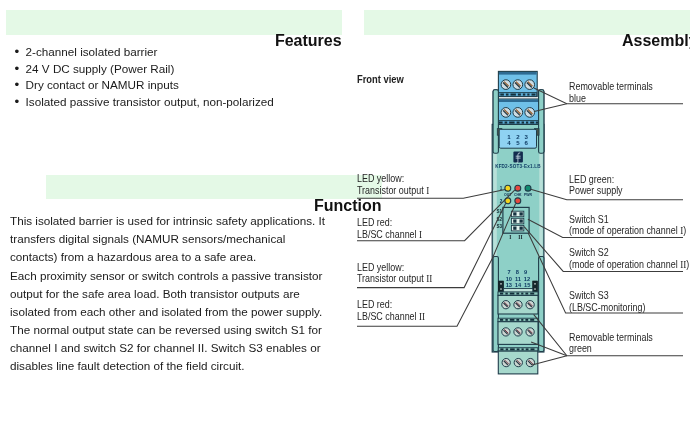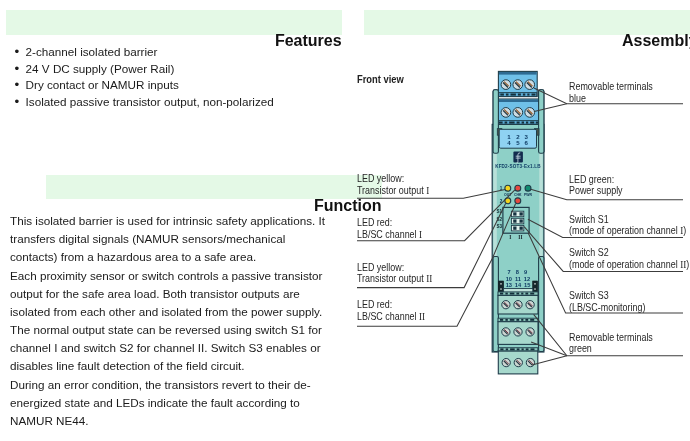--- a/index.html
+++ b/index.html
@@ -31,23 +31,20 @@
   <div class="abs" id="paras" style="left:10px;top:212px;font-size:11.7px;line-height:18px;width:340px;">
     <p>This isolated barrier is used for intrinsic safety applications. It<br>
        transfers digital signals (NAMUR sensors/mechanical<br>
        contacts) from a hazardous area to a safe area.</p>
     <p>Each proximity sensor or switch controls a passive transistor<br>
        output for the safe area load. Both transistor outputs are<br>
        isolated from each other and isolated from the power supply.<br>
        The normal output state can be reversed using switch S1 for<br>
        channel I and switch S2 for channel II. Switch S3 enables or<br>
        disables line fault detection of the field circuit.</p>
-    <p>During an error condition, the transistors revert to their de-<br>
-       energized state and LEDs indicate the fault according to<br>
-       NAMUR NE44.</p>
   </div>
 
   <div class="abs" style="left:356.8px;top:73.2px;font-size:11px;font-weight:bold;color:#222;transform:scaleX(0.85);transform-origin:left top;">Front view</div>
 
   <div class="lbl" style="left:357px;top:173px;">LED yellow:<br>Transistor output <span class="ser">I</span></div>
   <div class="lbl" style="left:357px;top:217.4px;">LED red:<br>LB/SC channel <span class="ser">I</span></div>
   <div class="lbl" style="left:357px;top:261.8px;">LED yellow:<br>Transistor output <span class="ser">II</span></div>
   <div class="lbl" style="left:357px;top:299.3px;">LED red:<br>LB/SC channel <span class="ser">II</span></div>
 
   <div class="lbl" style="left:568.5px;top:81.1px;">Removable terminals<br>blue</div>

